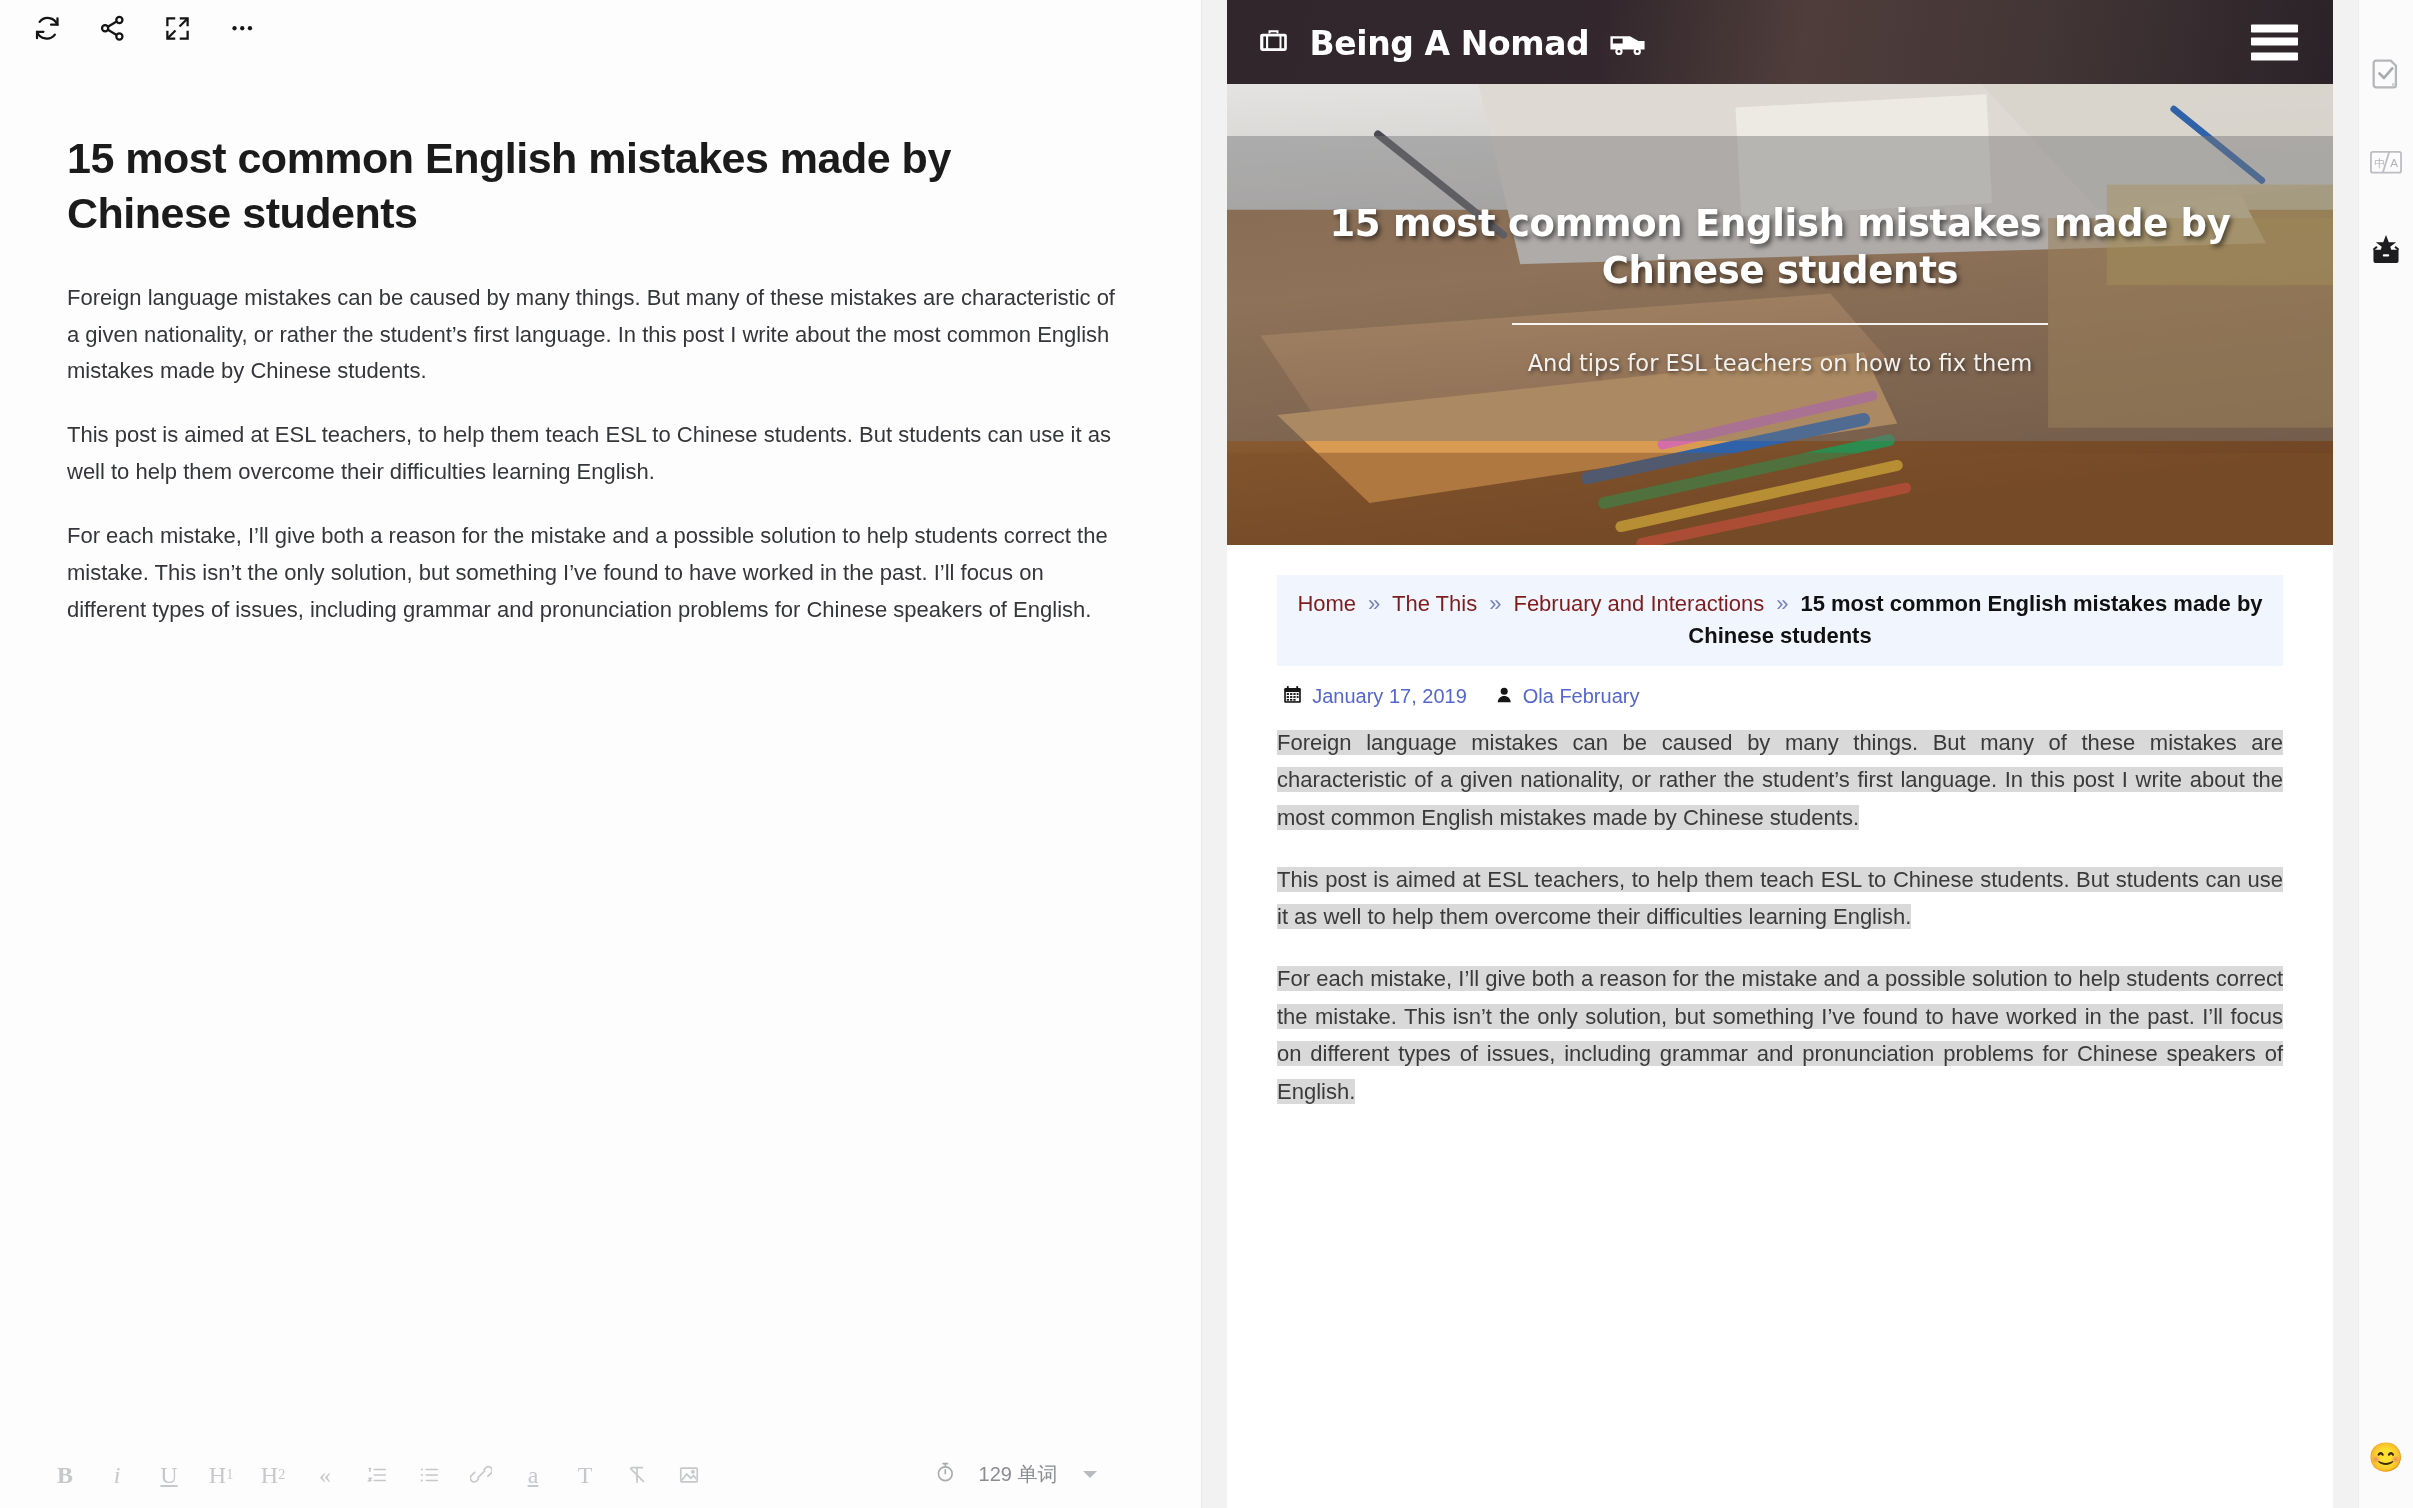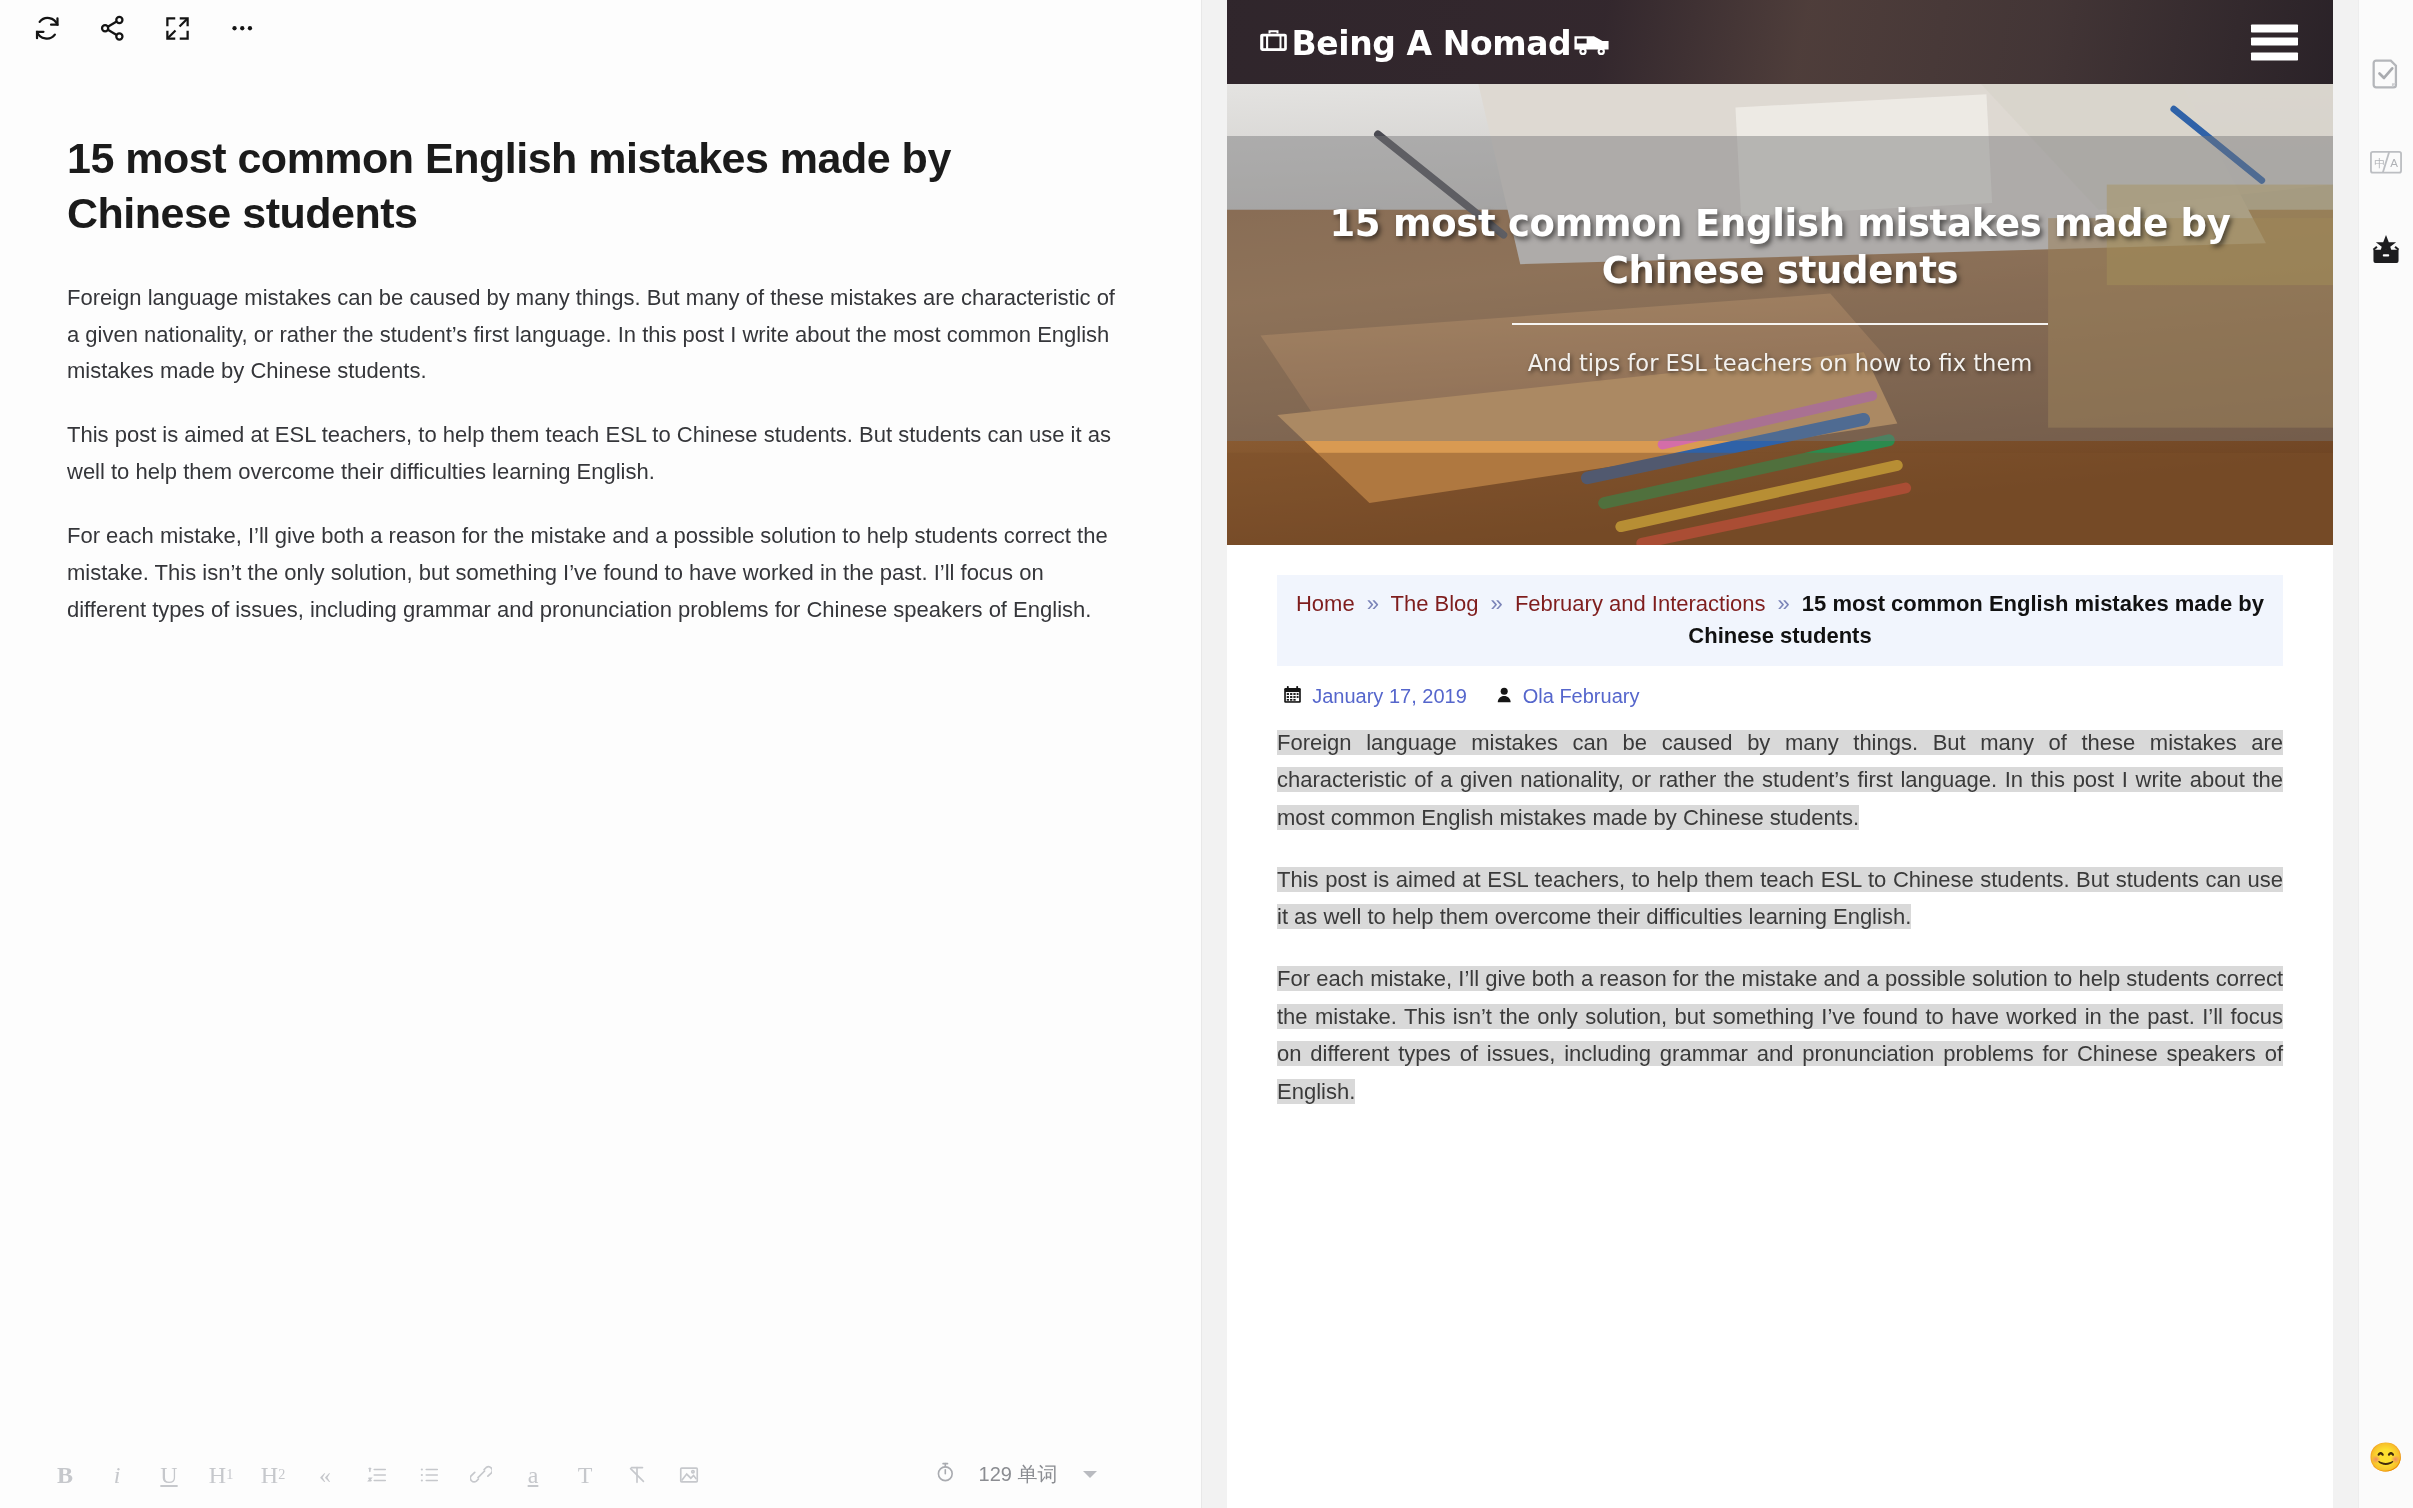--- a/index.html
+++ b/index.html
@@ -108,21 +108,21 @@
     overflow: hidden;
   }
   #site-header::after {
     content: ""; position: absolute; inset: 0;
     background: linear-gradient(100deg,
       rgba(48,38,44,.96) 0%, rgba(52,40,46,.9) 34%,
       rgba(92,72,66,.72) 52%, rgba(70,56,56,.88) 74%,
       rgba(42,34,40,.96) 100%);
     z-index: 0;
   }
-  #logo { position: relative; z-index: 2; display: flex; align-items: flex-end; gap: 1px; }
+  #logo { position: relative; z-index: 2; display: flex; align-items: flex-end; gap: 19px; }
   #logo-text {
     color: #ffffff; font-size: 33px; font-weight: 700;
     letter-spacing: -0.4px; line-height: 1;
     font-family: "DejaVu Sans", sans-serif;
   }
   #hamburger {
     position: absolute; right: 35px; top: 50%;
     transform: translateY(-50%); z-index: 3;
     width: 47px; height: 35px; cursor: pointer;
   }
@@ -426,21 +426,21 @@
           <div id="hero-rule"></div>
           <div id="hero-sub">And tips for ESL teachers on how to fix them</div>
         </div>
       </div>
 
       <div id="article">
 
         <div id="breadcrumb">
           <span class="crumb-link">Home</span>
           <span class="crumb-sep">»</span>
-          <span class="crumb-link">The Blog</span>
+          <span class="crumb-link">The This</span>
           <span class="crumb-sep">»</span>
           <span class="crumb-link">February and Interactions</span>
           <span class="crumb-sep">»</span>
           <span class="crumb-current">15 most common English mistakes made by Chinese students</span>
         </div>
 
         <div id="post-meta">
           <span class="meta-item">
             <span class="meta-ico">
               <svg width="21" height="21" viewBox="0 0 24 24" fill="#151515">

